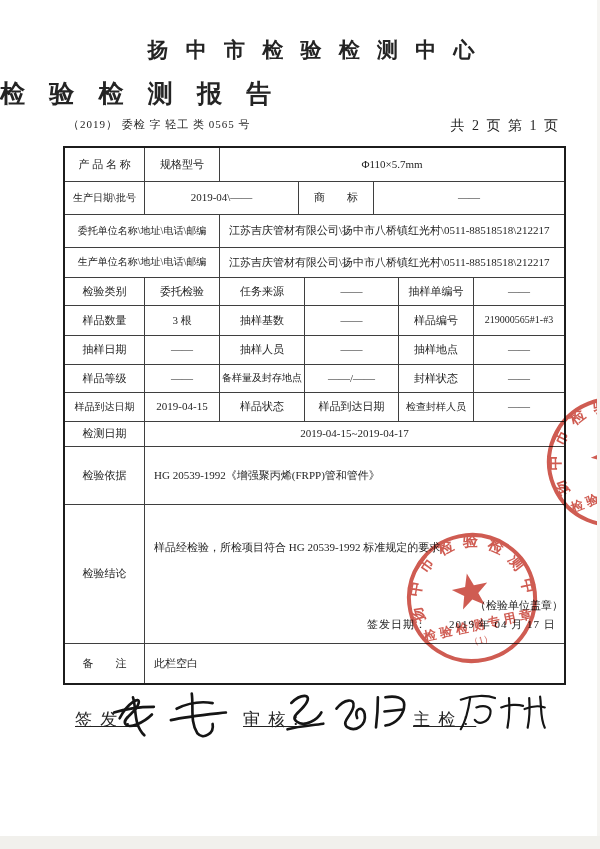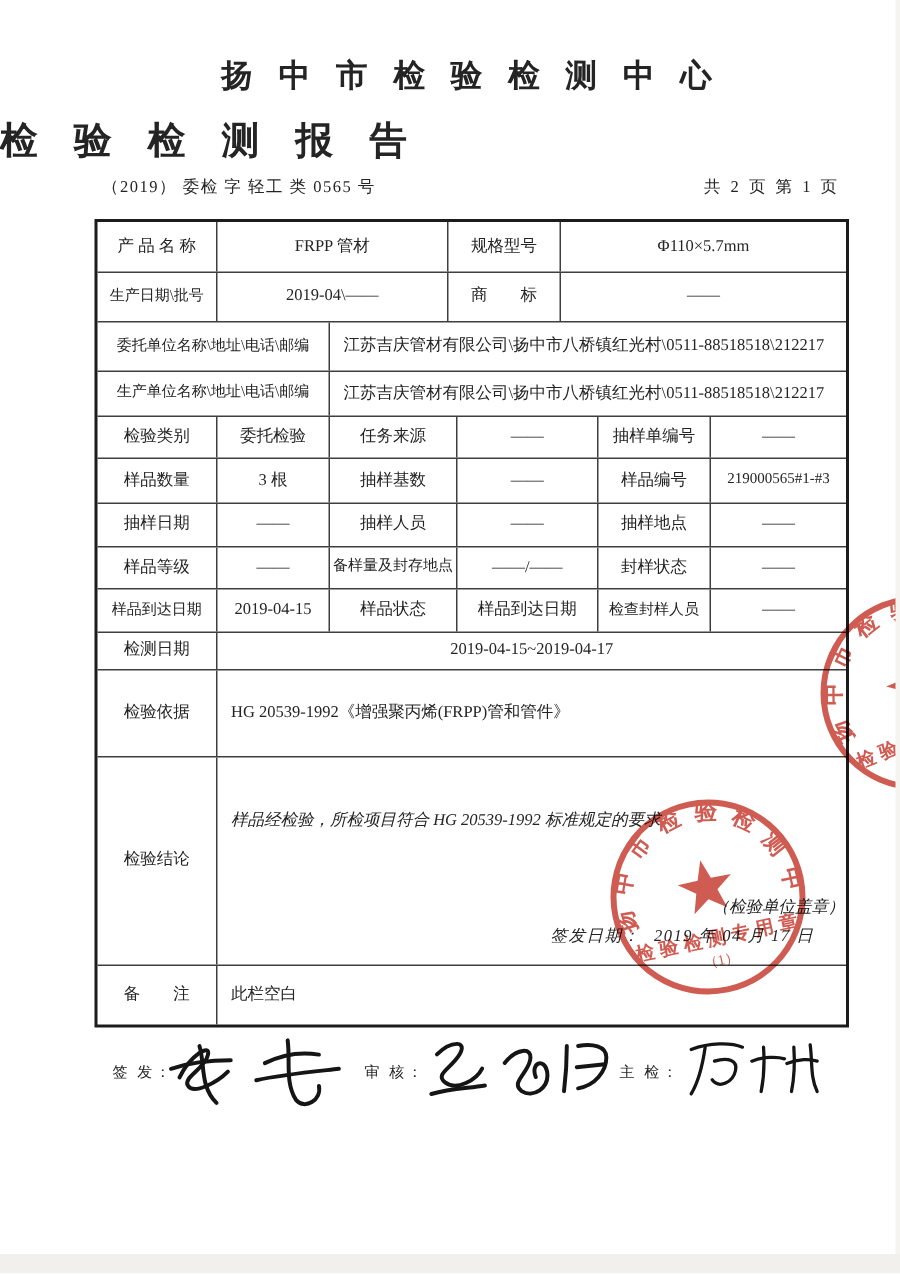--- a/index.html
+++ b/index.html
@@ -9,52 +9,52 @@
   }
   .scan-edge-bottom{position:absolute;left:0;right:0;bottom:0;height:13px;background:#f1f0ec;}
   .scan-edge-right{position:absolute;top:0;right:0;width:3px;height:100%;background:#f5f4f1;}
 
   
   .org-name{position:absolute;top:36px;left:0;width:100%;text-align:center;
             font-size:21px;font-weight:bold;letter-spacing:6px;white-space:nowrap;padding-left:14px;}
   .report-title{position:absolute;top:77px;left:0;width:100%;
             font-size:25px;font-weight:bold;letter-spacing:9px;white-space:nowrap;}
   .doc-number{position:absolute;top:117px;left:68px;font-size:11px;letter-spacing:1px;}
-  .page-info{position:absolute;top:117px;right:40px;font-size:11px;letter-spacing:2px;}
+  .page-info{position:absolute;top:117px;right:40px;font-size:14px;letter-spacing:2px;}
 
   
   .tbl{position:absolute;left:63px;top:146px;width:503px;height:539px;
        border:2px solid #1c1c1c;box-sizing:border-box;display:flex;flex-direction:column;background:transparent;}
   .row{display:flex;border-bottom:1px solid #3f3f3f;box-sizing:border-box;flex:none;}
   .row:last-child{border-bottom:none;}
   .h34{height:34px}.h33{height:33px}.h30{height:30px}.h28{height:28px}
   .h29{height:29px}.h25{height:25px}.h58{height:58px}.h139{height:139px}.h39{height:39px}
   .cell{border-right:1px solid #3f3f3f;box-sizing:border-box;display:flex;align-items:center;
         justify-content:center;font-size:11px;text-align:center;line-height:1.25;overflow:hidden;}
   .cell:last-child{border-right:none;}
   .cell.left{justify-content:flex-start;text-align:left;padding:0 6px 0 9px;}
   .w80{width:80px}.w154{width:154px}.w75{width:75px}.w155{width:155px}.w85{width:85px}.w94{width:94px}
   .grow{flex:1;min-width:0;}
   .small{font-size:10px;letter-spacing:0;}
 
   
-  .ccl{position:relative;flex:1;border-right:none;font-style:italic;}
+  .ccl{position:relative;flex:1;border-right:none;}
   .ccl-text{position:absolute;left:9px;top:36px;font-size:11px;white-space:nowrap;}
   .seal-hint{position:absolute;left:330px;top:94px;font-size:11px;white-space:nowrap;}
-  .issue-line{position:absolute;left:222px;top:113px;font-size:11px;display:flex;gap:9px;
+  .issue-line{position:absolute;left:222px;top:113px;font-size:11px;display:flex;gap:22px;
               letter-spacing:1px;white-space:nowrap;}
 
   
   .stamp{position:absolute;width:140px;height:140px;color:#c9453a;opacity:.88;mix-blend-mode:multiply;}
   .stamp-a{left:402px;top:528px;transform:rotate(-12deg);}
   .stamp-b{left:542px;top:392px;transform:rotate(-22deg);}
   .stamp svg{width:100%;height:100%;}
 
   
-  .sig-label{position:absolute;font-size:10px;letter-spacing:2px;white-space:nowrap;}
+  .sig-label{position:absolute;font-size:17px;letter-spacing:2px;white-space:nowrap;text-decoration:underline;}
   .sig-label-1{left:75px;top:708px;}
   .sig-label-2{left:243px;top:708px;}
   .sig-label-3{left:413px;top:708px;}
   .sig{position:absolute;}
   .sig-1{left:106px;top:686px;}
   .sig-2{left:280px;top:684px;}
   .sig-3{left:453px;top:684px;}
   .sig path{fill:none;stroke:#151515;stroke-width:2.8;stroke-linecap:round;stroke-linejoin:round;}
 </style>
 </head>
@@ -64,21 +64,20 @@
 
   <div class="org-name">扬 中 市 检 验 检 测 中 心</div>
   <div class="report-title">检 验 检 测 报 告</div>
   <div class="doc-number">（2019） 委检 字 轻工 类 0565 号</div>
   <div class="page-info">共 2 页 第 1 页</div>
 
   <div class="tbl">
 
     <div class="row h34">
       <div class="cell w80">产 品 名 称</div>
-      <div class="cell w154">FRPP 管材</div>
       <div class="cell w75">规格型号</div>
       <div class="cell grow">Φ110×5.7mm</div>
     </div>
 
     <div class="row h33">
       <div class="cell w80 small">生产日期\批号</div>
       <div class="cell w154">2019-04\——</div>
       <div class="cell w75">商　　标</div>
       <div class="cell grow">——</div>
     </div>

